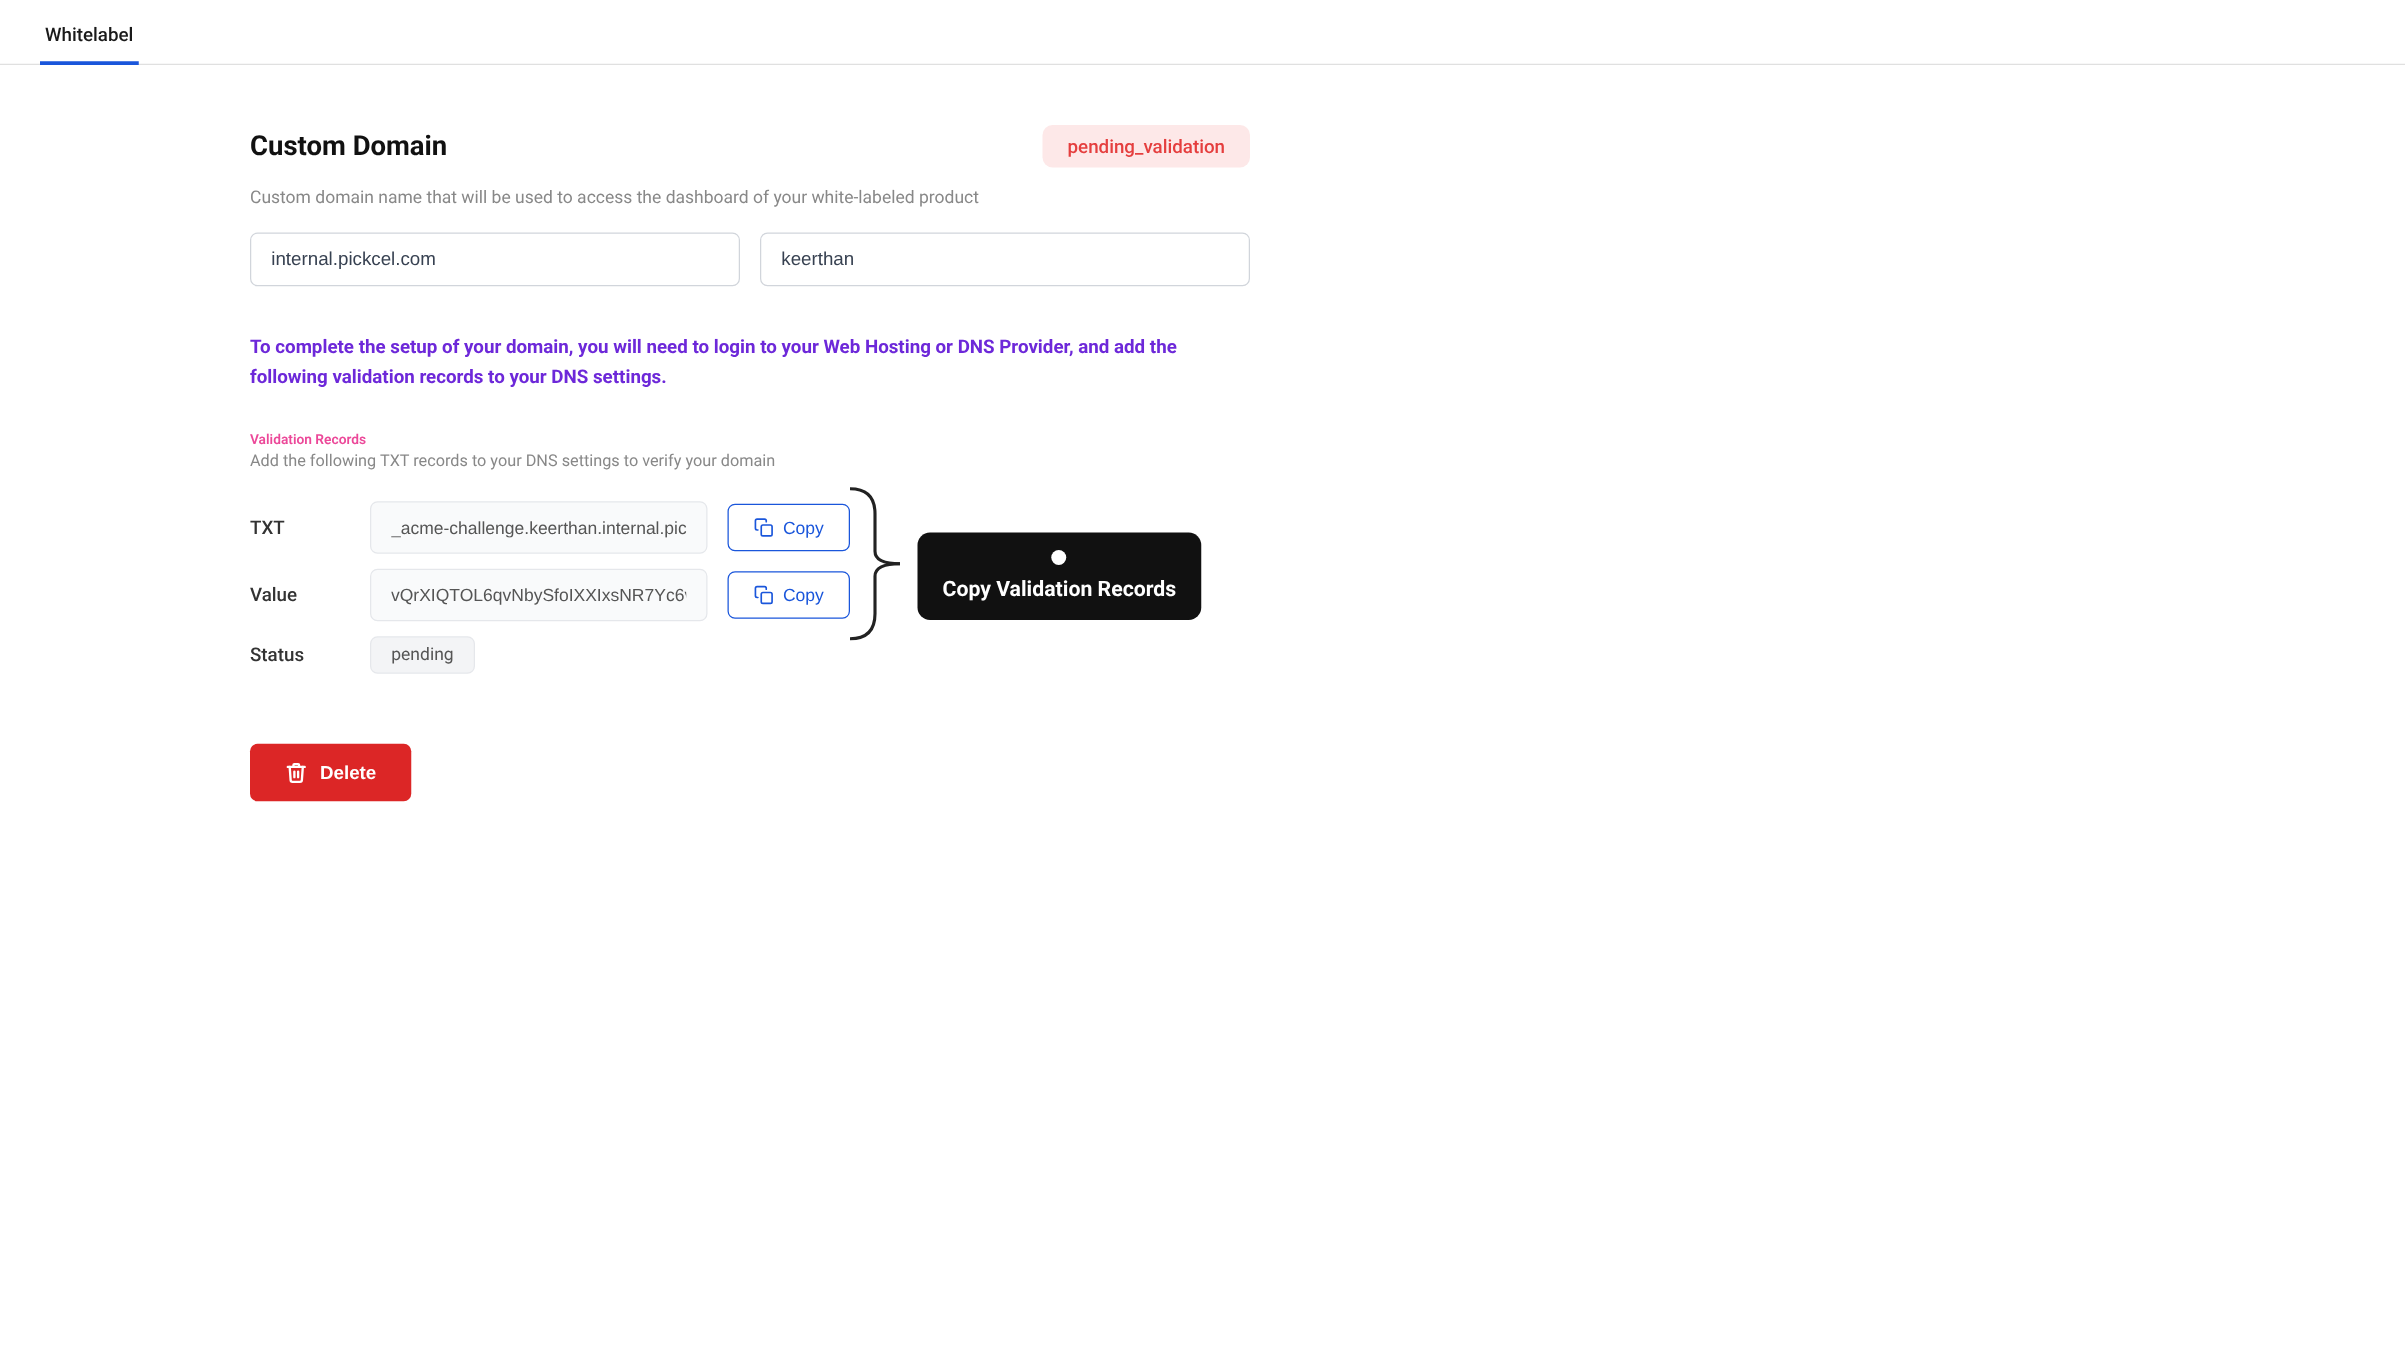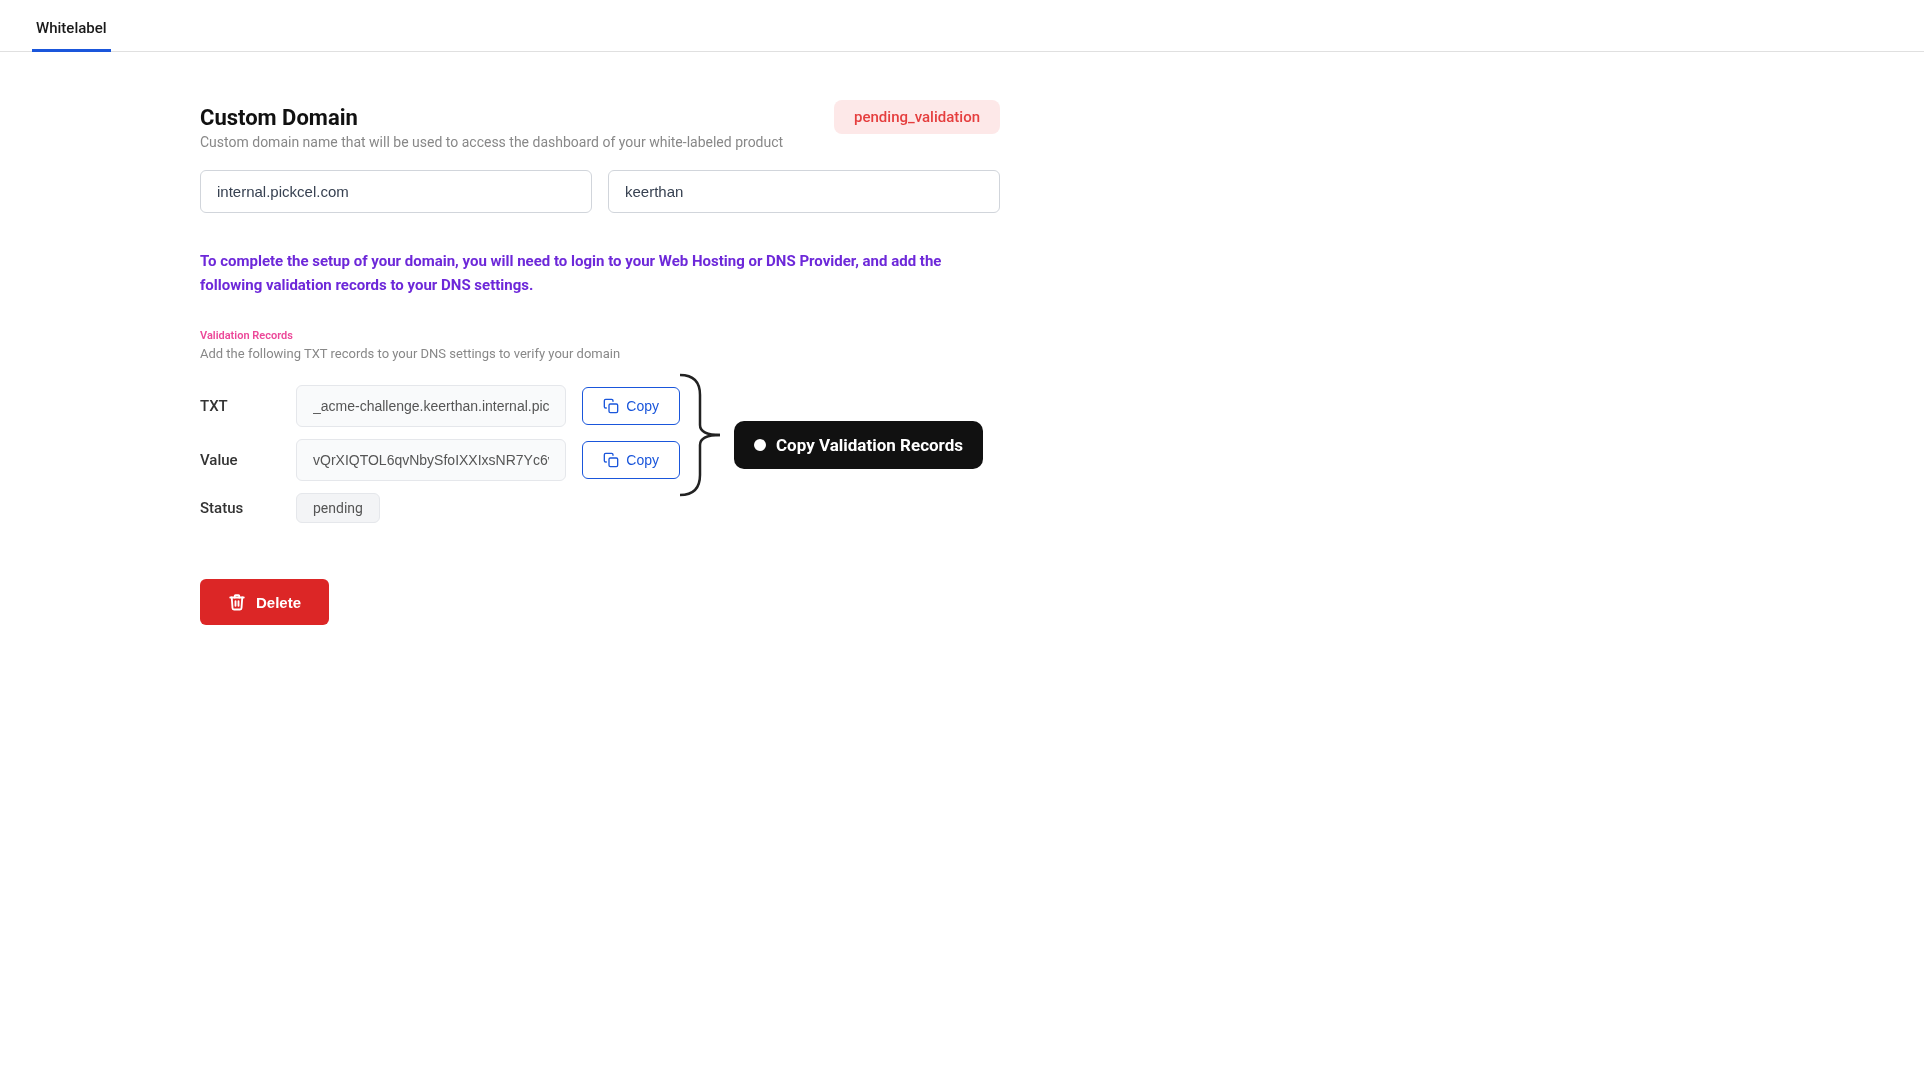--- a/index.html
+++ b/index.html
@@ -38,20 +38,21 @@
     .main-content {
       padding: 48px 200px;
       max-width: 1200px;
     }
 
     
     .section-header {
       display: flex;
       align-items: center;
       justify-content: space-between;
+      margin-bottom: 16px;
       text-align: center;
     }
     .section-title {
       font-size: 22px;
       font-weight: 700;
       color: #111;
     }
     .status-badge {
       background: #fde8e8;
       color: #e53e3e;
@@ -204,20 +205,21 @@
       color: #fff;
       border-radius: 10px;
       padding: 14px 20px;
       font-size: 17px;
       font-weight: 700;
       white-space: nowrap;
       display: flex;
       align-items: center;
       gap: 10px;
       z-index: 10;
+      flex-direction: column;
     }
     .tooltip-dot {
       width: 12px;
       height: 12px;
       background: #fff;
       border-radius: 50%;
       flex-shrink: 0;
     }
   </style>
 </head>

